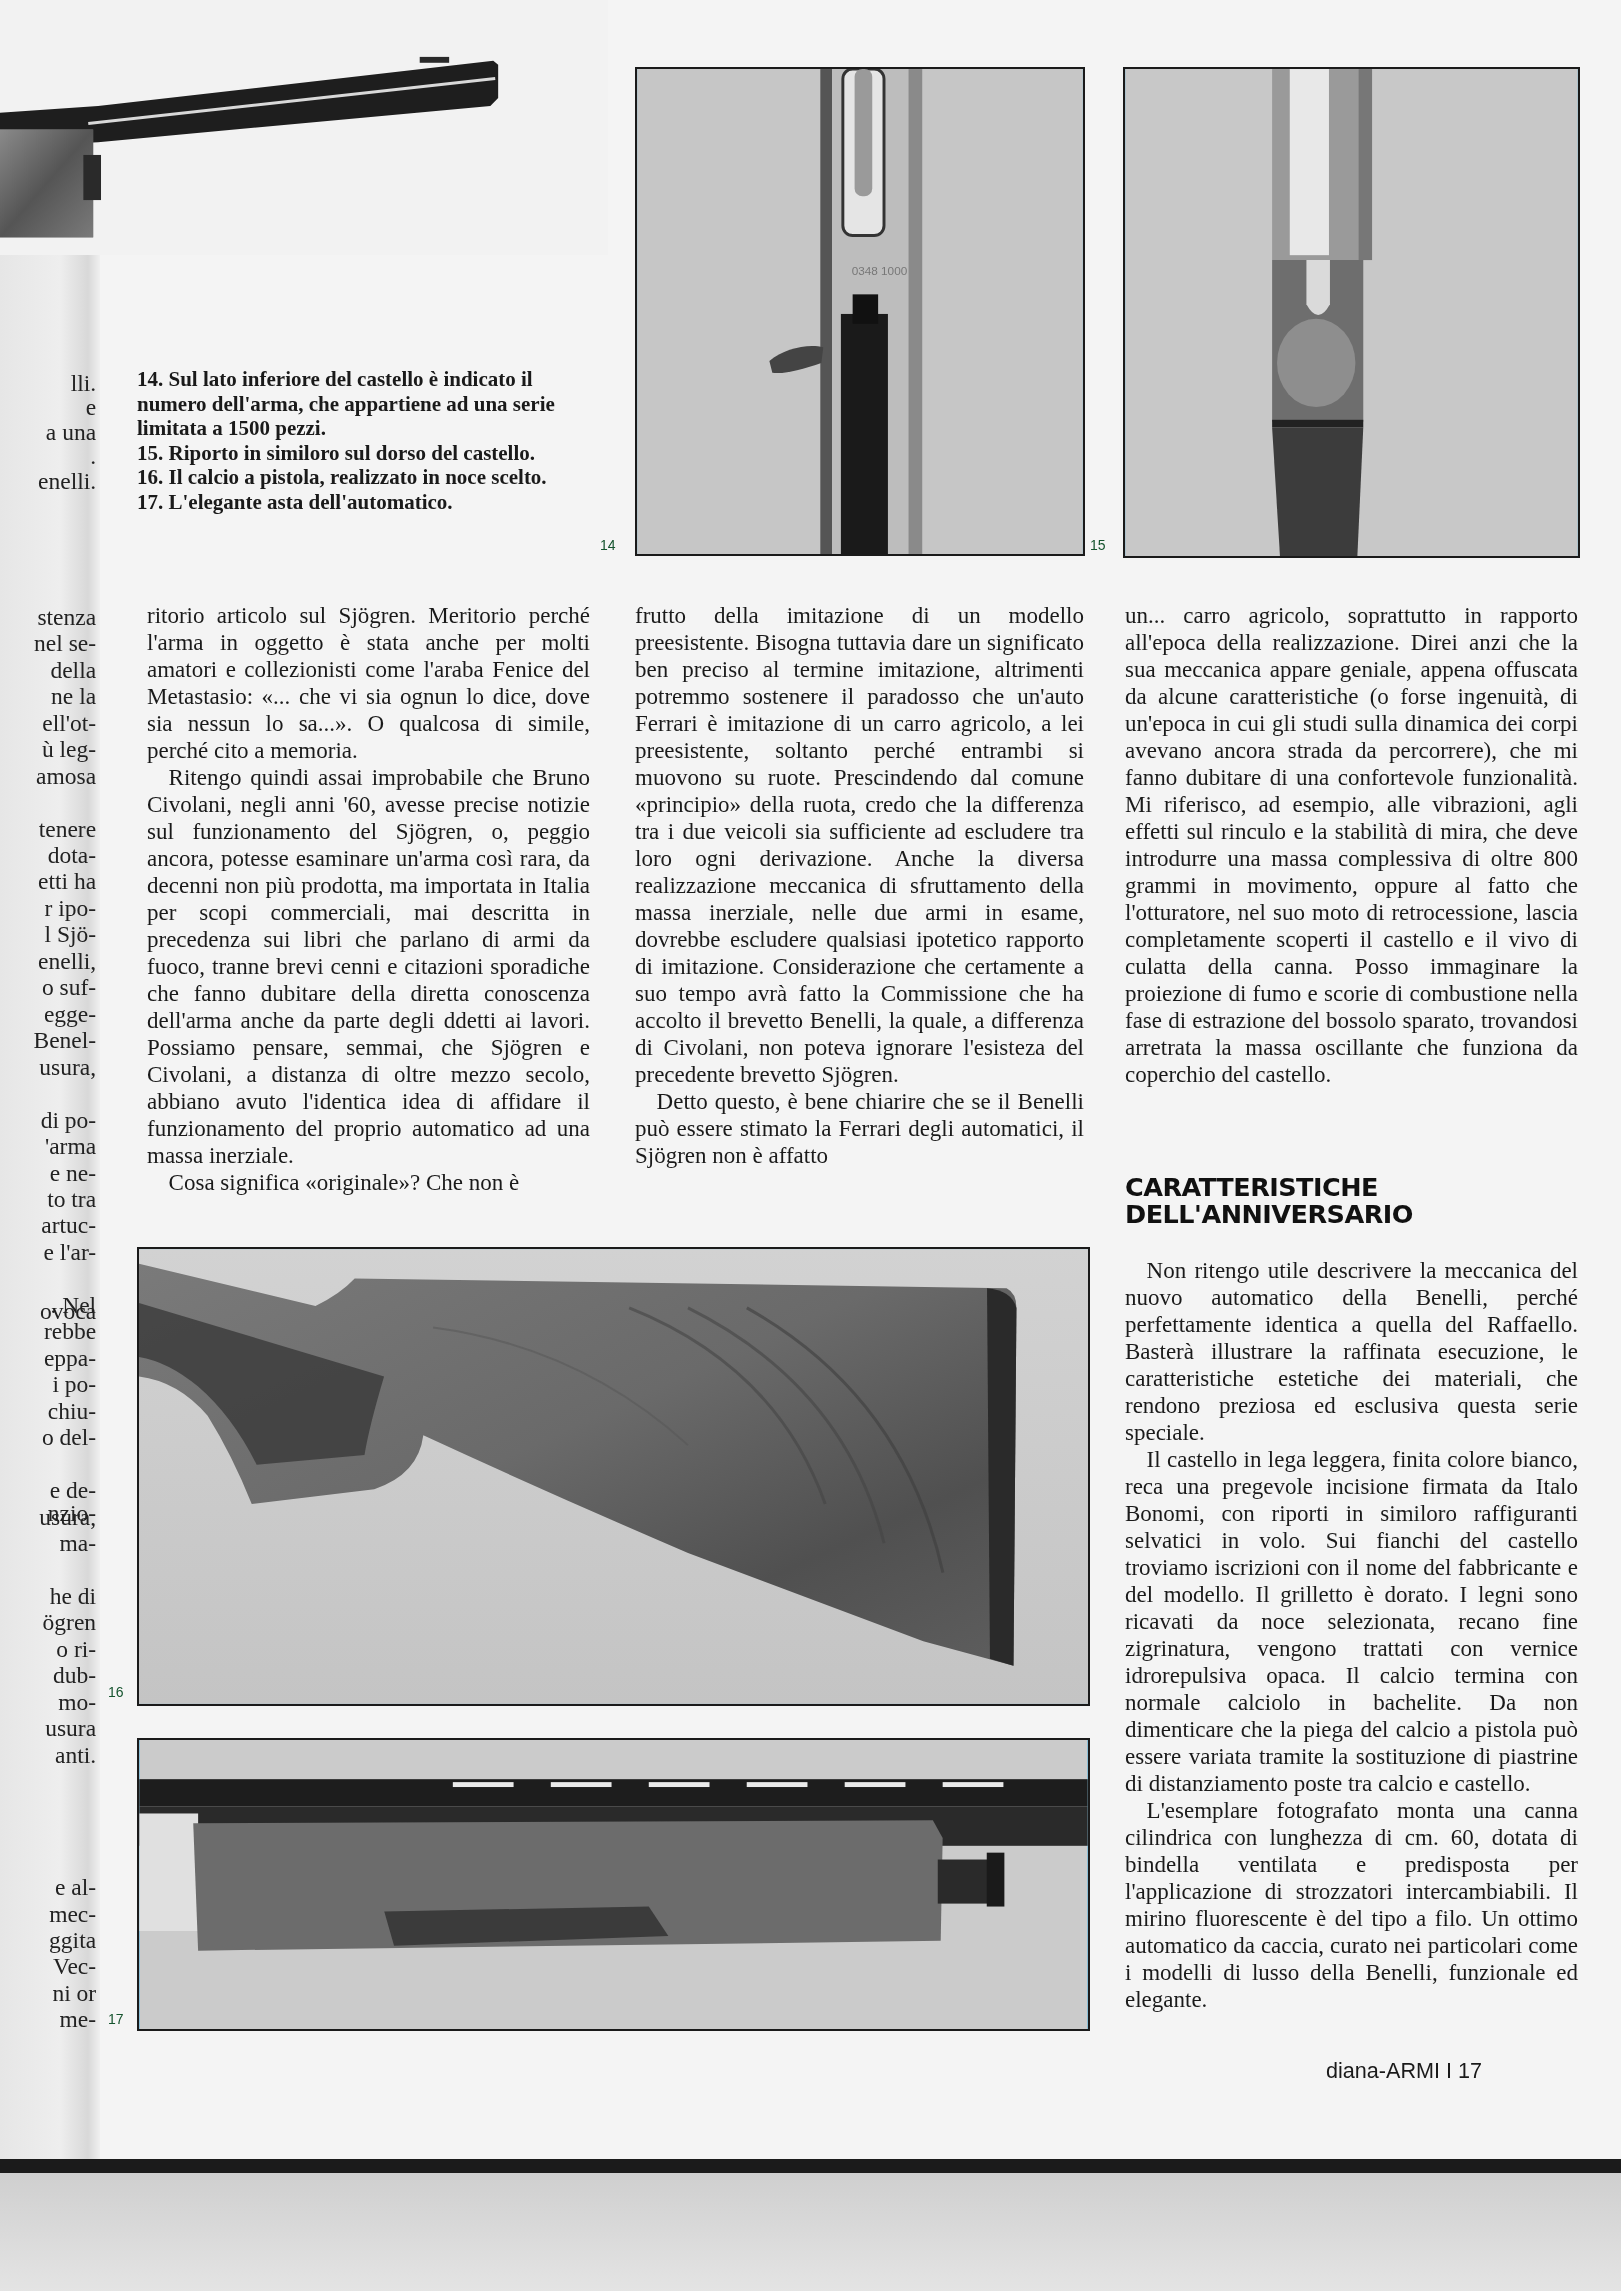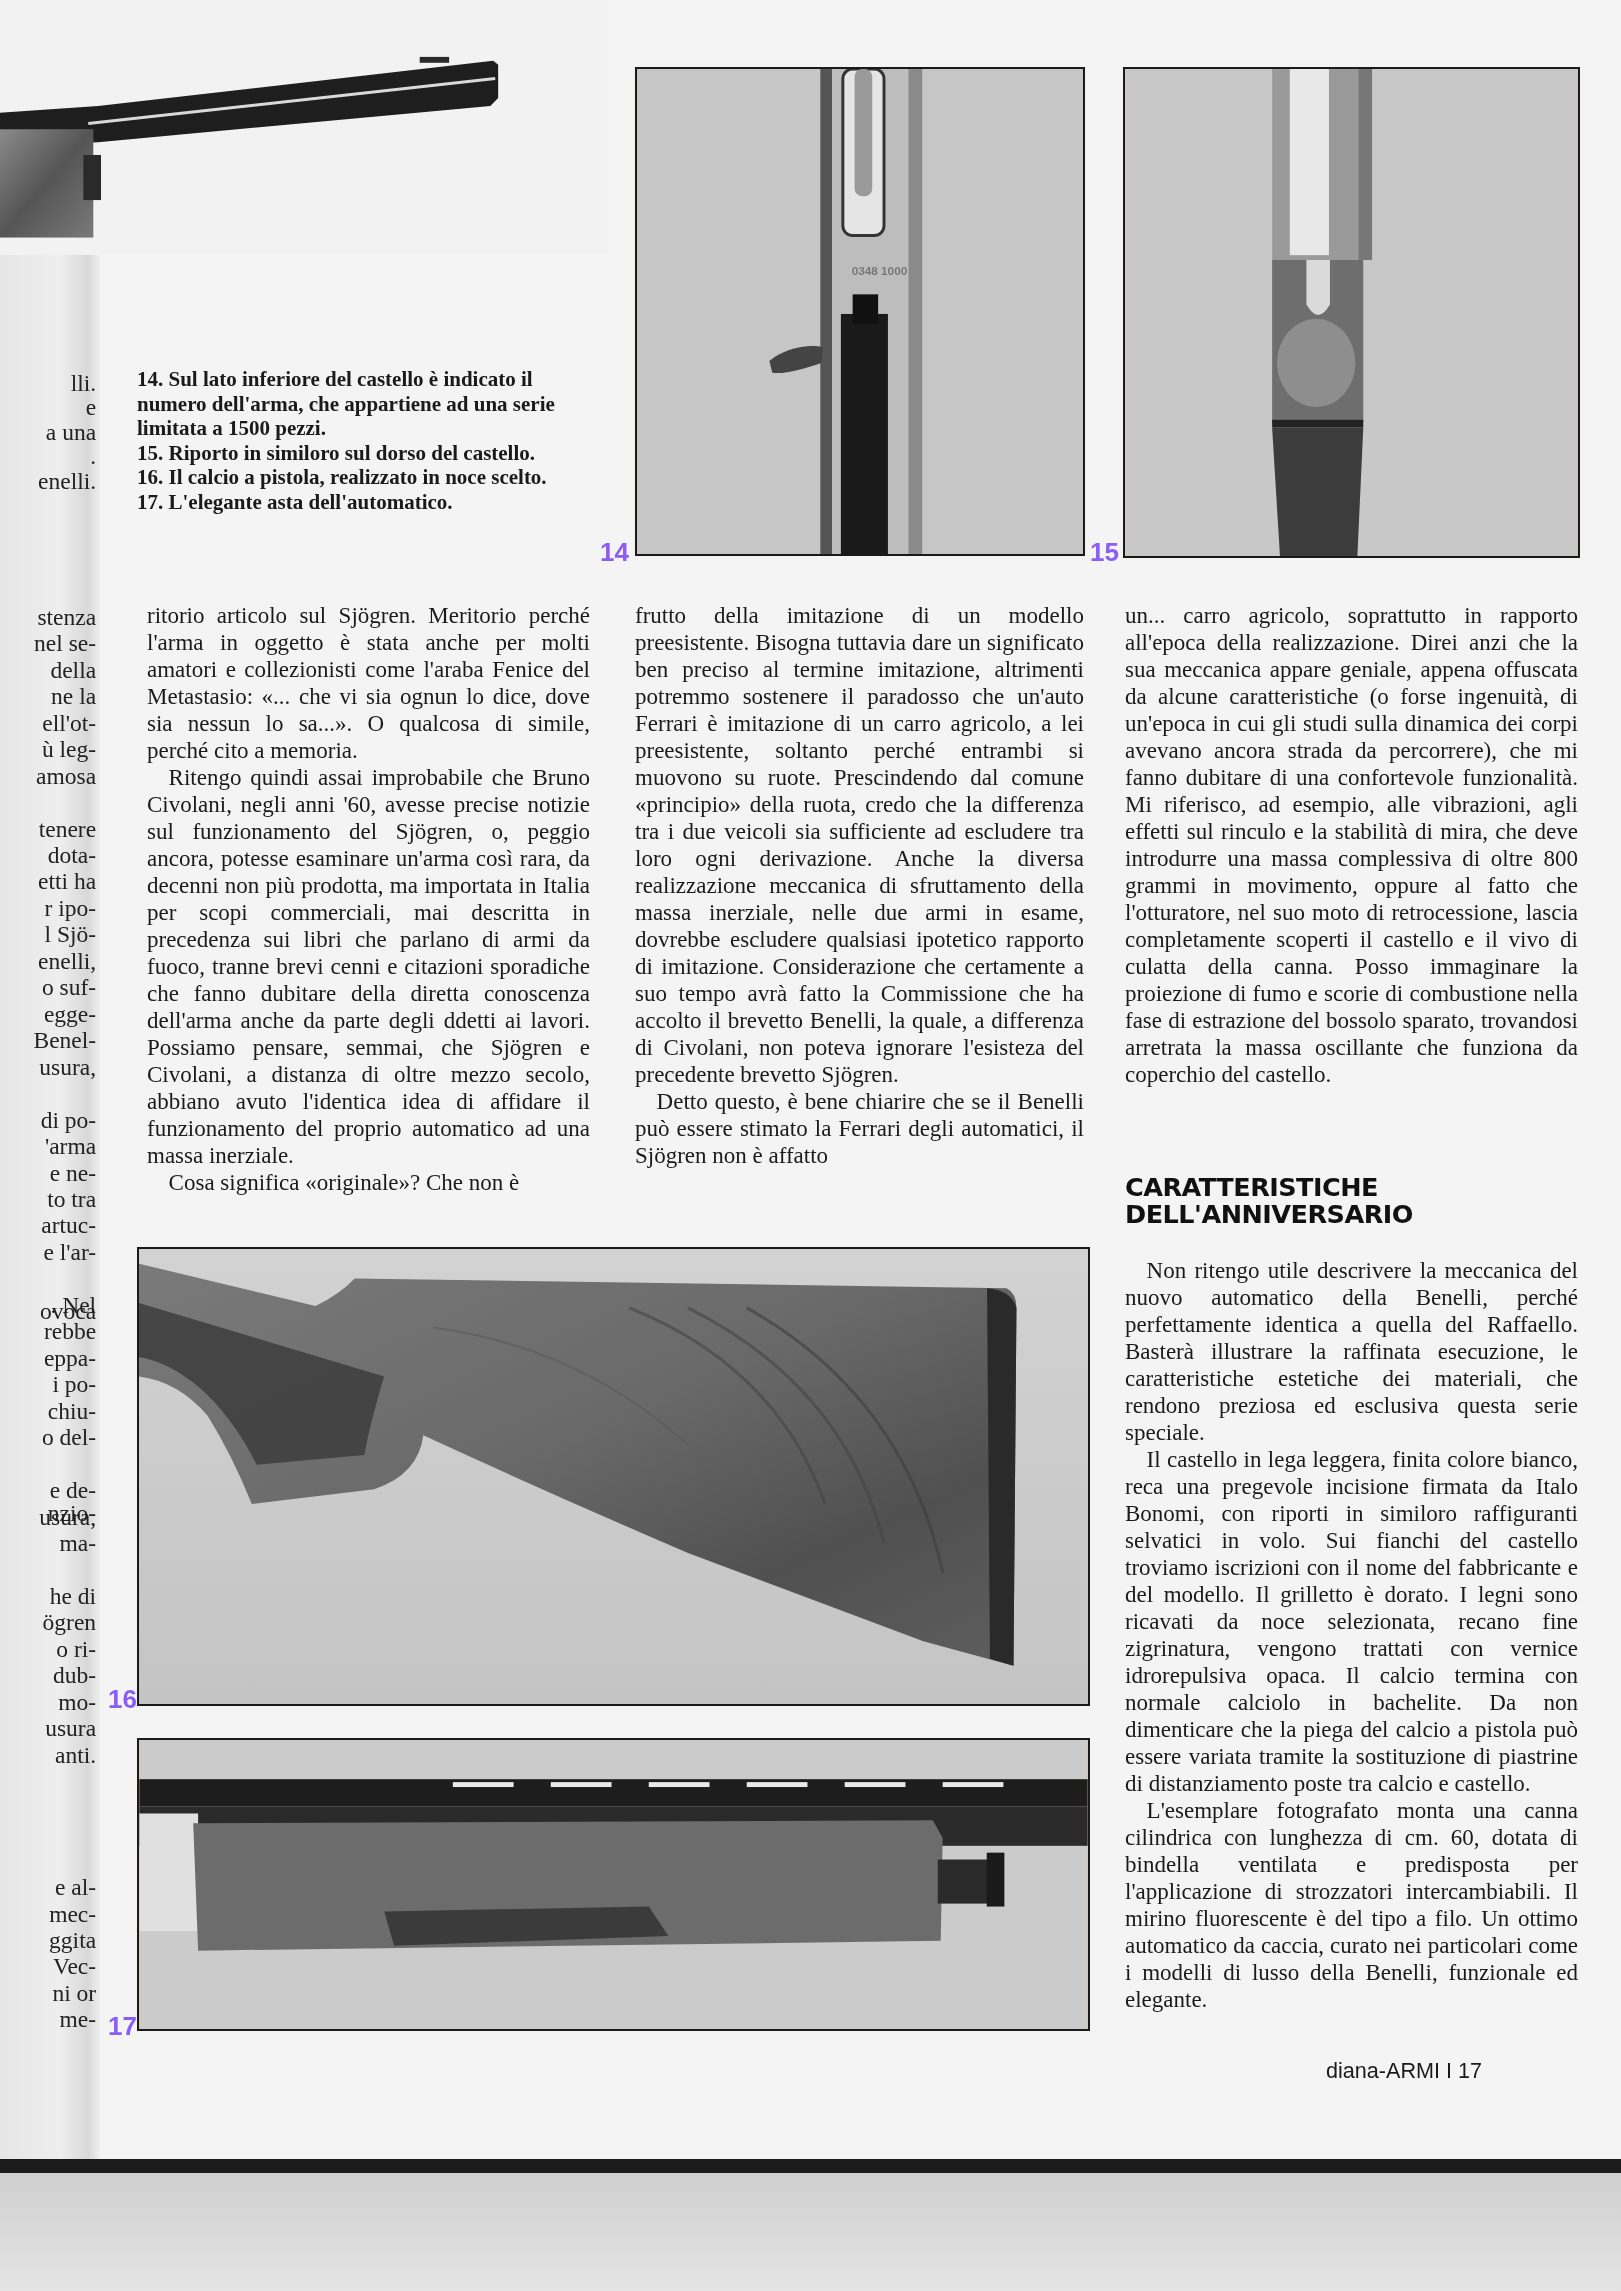--- a/index.html
+++ b/index.html
@@ -16,22 +16,22 @@
     overflow: hidden;
   }
   .gutter-line {
     position: absolute; right: 3.9px; font-size: 23.5px; line-height: 31px; white-space: nowrap;
     text-align: right; color: #222;
   }
   .bottom-band { position: absolute; left: 0; top: 2159px; width: 1621px; height: 13.7px; background: #1b1b1b; }
   .bottom-area { position: absolute; left: 0; top: 2173px; width: 1621px; height: 119px; background: linear-gradient(#cfcfcf, #e4e4e4); }
 
   
-  .photo { position: absolute; border: 2px solid #1a1a1a; overflow: hidden; background: #fdba74; font-weight: bold; }
-  .fig-num { position: absolute; font-family: "Liberation Sans", "DejaVu Sans", sans-serif; font-size: 26px; color: #8b5cf6; font-weight: bold; }
+  .photo { position: absolute; border: 2px solid #1a1a1a; overflow: hidden; background: #0ea5e9; }
+  .fig-num { position: absolute; font-family: "Liberation Sans", "DejaVu Sans", sans-serif; font-size: 14px; color: #14532d; }
 
   
   .barrel {
     position: absolute; left: 0; top: 0; width: 608px; height: 255px;
   }
 
   
   .captions {
     position: absolute; left: 137px; top: 367px; width: 461px;
     font-weight: bold; font-size: 21px; line-height: 24.5px;

